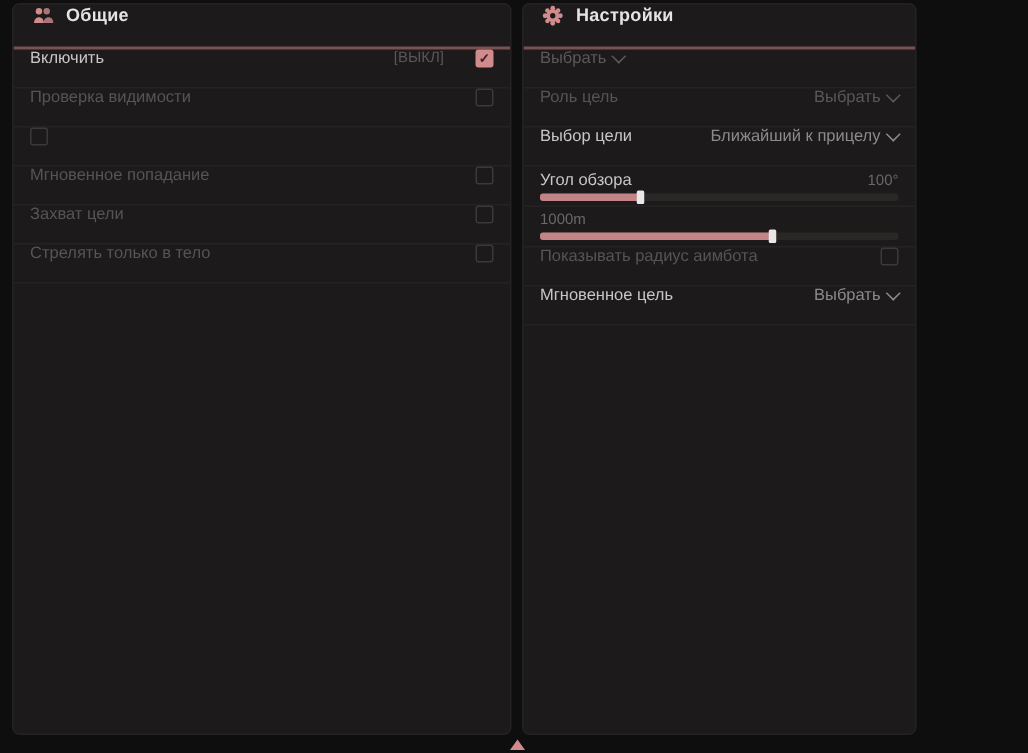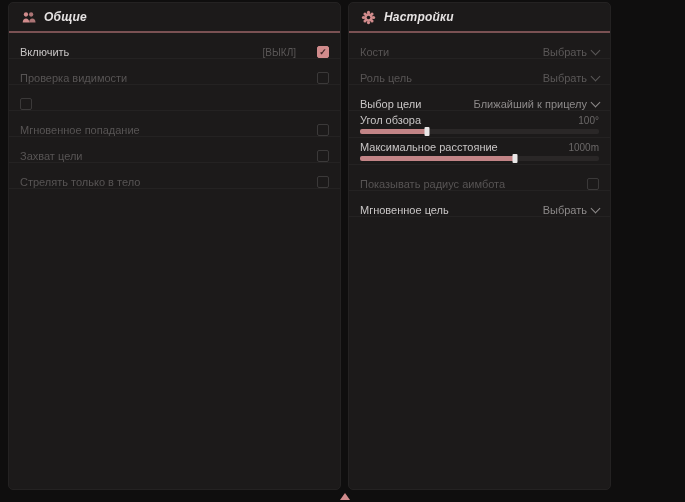--- a/index.html
+++ b/index.html
@@ -11,28 +11,28 @@
   }
   .panel {
     position:absolute; top:2px; height:488px; box-sizing:border-box;
     background:#1c1a1a; border:1px solid #242222; border-radius:5px;
     overflow:hidden;
   }
   .panel.left  { left:8px;   width:333px; }
   .panel.right { left:348px; width:263px; }
 
   .phead {
-    height:28px; display:flex; align-items:center; gap:8px;
-    padding:0 12px; border-bottom:2px solid #7a5153;font-style:italic;
+    height:28px; display:flex; align-items:flex-start; gap:8px;
+    padding:0 12px; border-bottom:2px solid #7a5153;
   }
   .phead .ic { width:15px; height:15px; flex:0 0 auto; display:block; }
   .ptitle { color:#e6e3e3; font-size:12px; font-weight:bold; letter-spacing:.2px; }
 
   .row {
-    height:25px; display:flex; align-items:flex-end;
+    height:25px; display:flex; align-items:flex-start;
     padding:0 11px; border-bottom:1px solid #242222;
   }
   .lbl { font-size:11px; color:#575454; flex:1 1 auto; white-space:nowrap; }
   .lbl.on { color:#c9c6c6; }
   .val { font-size:10px; color:#5a5757; margin-right:21px; }
 
   .cb {
     width:12px; height:12px; box-sizing:border-box; flex:0 0 auto;
     border:1px solid #3b3939; border-radius:2px;
     font-size:9px; line-height:10px; text-align:center; color:transparent;
@@ -124,21 +124,20 @@
           <circle cx="11.8" cy="4.2" r="1.6"></circle>
         <circle cx="4.2" cy="11.8" r="1.6"></circle>
           <circle cx="11.8" cy="11.8" r="1.6"></circle>
       </g>
       <circle cx="8" cy="8" r="1.9" fill="#1c1a1a"></circle>
     </svg>
     <span class="ptitle">Настройки</span>
   </div>
 
   <div class="row">
-    <span class="lbl">Кости</span>
     <span class="sel dim">
       <span class="selval">Выбрать</span>
       <span class="chev"></span>
     </span>
   </div>
   <div class="row">
     <span class="lbl">Роль цель</span>
     <span class="sel dim">
       <span class="selval">Выбрать</span>
       <span class="chev"></span>
@@ -157,21 +156,20 @@
       <span class="lbl on">Угол обзора</span>
       <span class="sval">100°</span>
     </div>
     <div class="track">
       <div class="fill" style="width: 28%;"></div>
       <div class="handle" style="left: 28%;"></div>
     </div>
   </div>
   <div class="srow">
     <div class="srow-top">
-      <span class="lbl on">Максимальное расстояние</span>
       <span class="sval">1000m</span>
     </div>
     <div class="track">
       <div class="fill" style="width: 65%;"></div>
       <div class="handle" style="left: 65%;"></div>
     </div>
   </div>
 
   <div class="row">
     <span class="lbl">Показывать радиус аимбота</span>

